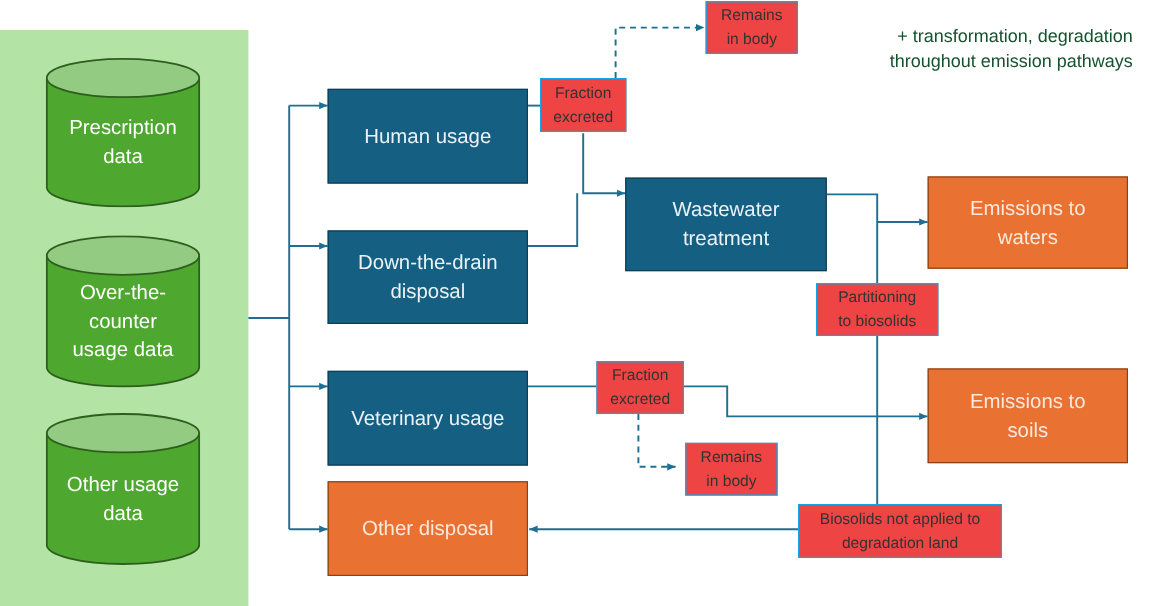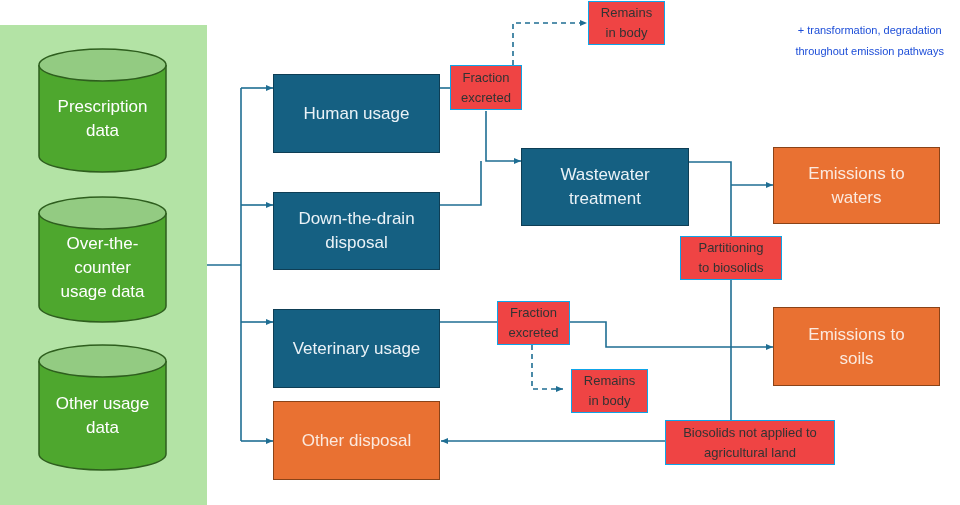--- a/index.html
+++ b/index.html
@@ -10,21 +10,21 @@
   .cyl svg { position:absolute; left:0; top:0; }
   .cyl .txt { position:absolute; left:0; width:129px; text-align:center; color:#ffffff;
               font-size:17px; line-height:24px; }
   .box { position:absolute; display:flex; align-items:center; justify-content:center; text-align:center;
          color:#eaf2f7; font-size:17px; line-height:24px; box-sizing:border-box; }
   .blue { background:#156082; border:1.5px solid #0e3e55;margin-top:26px; }
   .orange { background:#e97132; border:1.5px solid #8a4318; color:#fbe9de; }
   .lbl { position:absolute; background:#ef4444; color:#333333; font-size:13px; line-height:20px;
          text-align:center; display:flex; align-items:center; justify-content:center; box-sizing:border-box;
          border:1px solid #0ea5e9; }
-  .note { position:absolute; right:16px; top:20px; text-align:center; color:#1d4ed8; font-size:11px; line-height:21px; }
+  .note { position:absolute; right:16px; top:20px; text-align:right; color:#14532d; font-size:15px; line-height:21px; }
   svg.lines { position:absolute; left:0; top:0; }
 </style>
 </head>
 <body>
 
 <div class="panel"></div>
 
 <div class="cyl" style="top:48px;height:125px;">
   <svg width="129" height="125">
     <path d="M1,17 L1,108 A63.5,16 0 0 0 128,108 L128,17" fill="#4ea72e" stroke="#2e5e1e" stroke-width="1.5"></path>
@@ -134,19 +134,19 @@
 <div class="lbl" style="left:571px;top:369px;width:77px;height:44px;flex-direction:column;">
   <div>Remains</div>
   <div>in body</div>
 </div>
 <div class="lbl" style="left:680px;top:236px;width:102px;height:44px;flex-direction:column;">
   <div>Partitioning</div>
   <div>to biosolids</div>
 </div>
 <div class="lbl" style="left:665px;top:420px;width:170px;height:45px;flex-direction:column;">
   <div>Biosolids not applied to</div>
-  <div>agricultural land</div>
+  <div>degradation land</div>
 </div>
 
 <div class="note">
   <div>+ transformation, degradation</div>
   <div>throughout emission pathways</div>
 </div>
 
 </body></html>

